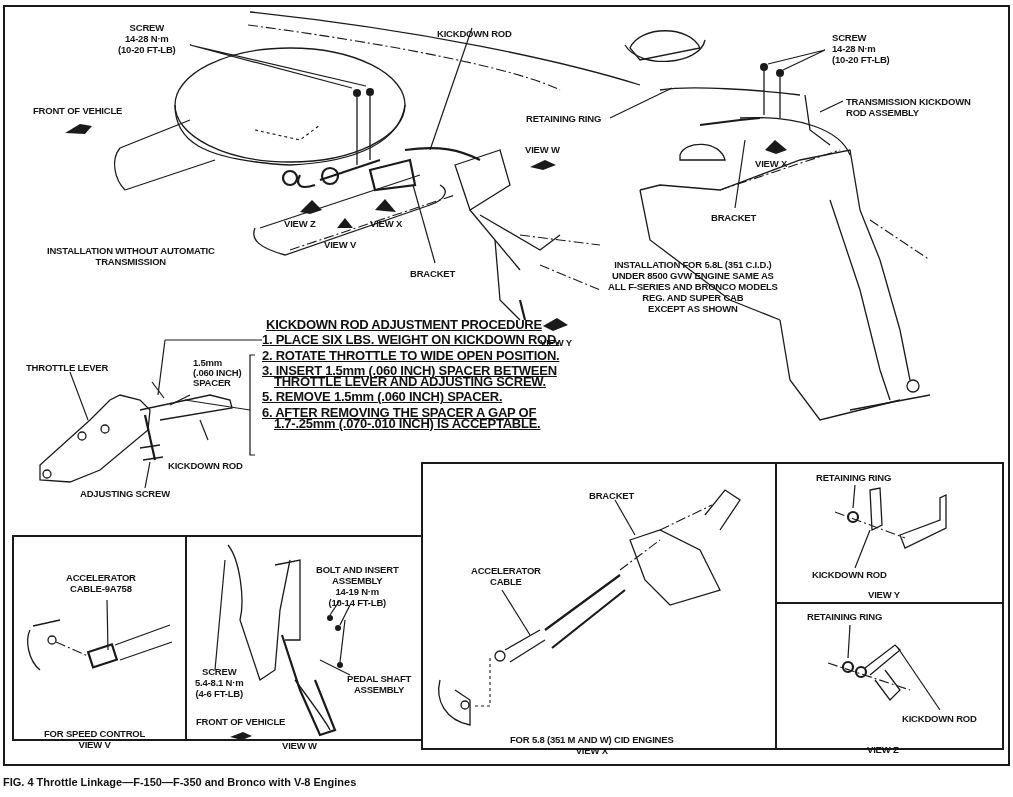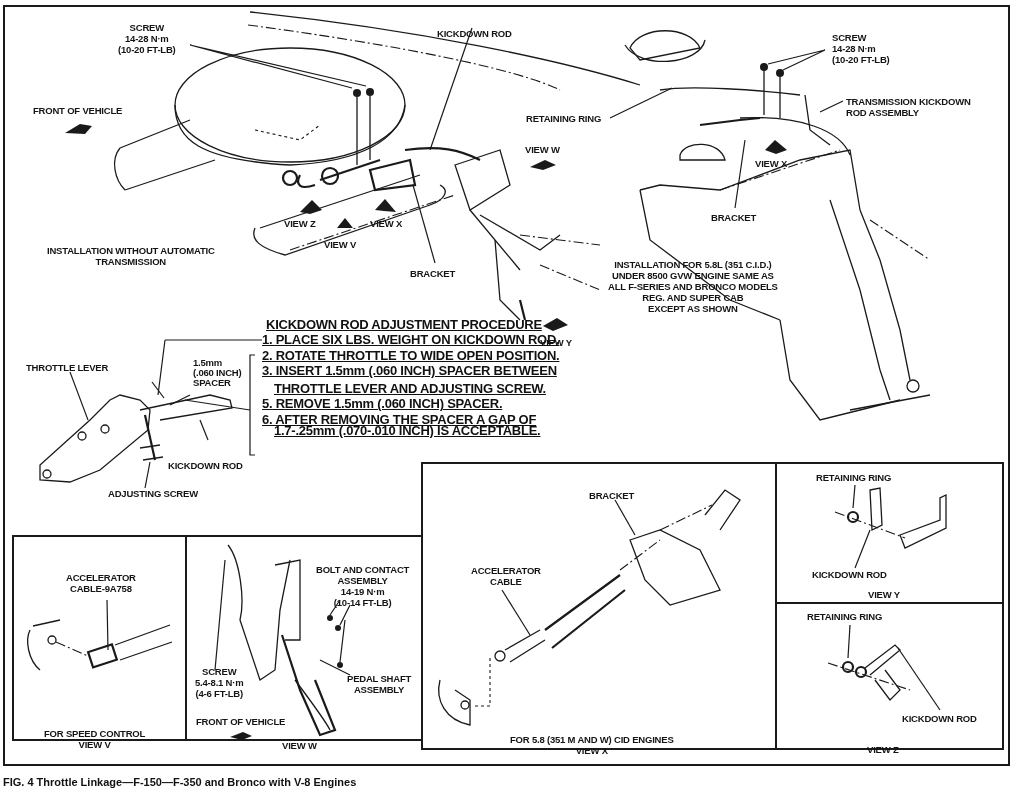--- a/index.html
+++ b/index.html
@@ -216,54 +216,54 @@
   <div>EXCEPT AS SHOWN</div>
 </div>
 
 <div class="lbl" style="left:26px; top:362px;">THROTTLE LEVER</div>
 <div class="lbl" style="left:193px; top:358px; line-height:10px;">
   <div>1.5mm</div>
   <div>(.060 INCH)</div>
   <div>SPACER</div>
 </div>
 <div class="lbl" style="left:168px; top:460px;">KICKDOWN ROD</div>
-<div class="lbl" style="left:108px; top:488px;">ADJUSTING SCREW</div>
+<div class="lbl" style="left:80px; top:488px;">ADJUSTING SCREW</div>
 
 <div class="proc" style="left:266px; top:320px;">KICKDOWN ROD ADJUSTMENT PROCEDURE</div>
 <div class="proc" style="left:262px; top:335px;">
   <div style="margin-bottom:5px;">
       <div>1. PLACE SIX LBS. WEIGHT ON KICKDOWN ROD.</div>
     </div>
   <div style="margin-bottom:5px;text-align:right;">
       <div>2. ROTATE THROTTLE TO WIDE OPEN POSITION.</div>
     </div>
   <div style="margin-bottom:5px;">
       <div>3. INSERT 1.5mm (.060 INCH) SPACER BETWEEN</div>
-      <div style="padding-left:12px;margin-top:7px;">    THROTTLE LEVER AND ADJUSTING SCREW.</div>
+      <div style="padding-left:12px;">    THROTTLE LEVER AND ADJUSTING SCREW.</div>
     </div>
   <div style="margin-bottom:5px;">
       <div>5. REMOVE 1.5mm (.060 INCH) SPACER.</div>
     </div>
   <div>
       <div>6. AFTER REMOVING THE SPACER A GAP OF</div>
       <div style="padding-left:12px;">    1.7-.25mm (.070-.010 INCH) IS ACCEPTABLE.</div>
     </div>
 </div>
 
 <div class="lbl c" style="left:66px; top:572px;">
   <div>ACCELERATOR</div>
   <div>CABLE-9A758</div>
 </div>
 <div class="lbl c" style="left:44px; top:728px;">
   <div>FOR SPEED CONTROL</div>
   <div>VIEW V</div>
 </div>
 
 <div class="lbl c" style="left:316px; top:564px;">
-  <div>BOLT AND CONTACT</div>
+  <div>BOLT AND INSERT</div>
   <div>ASSEMBLY</div>
   <div>14-19 N·m</div>
   <div>(10-14 FT-LB)</div>
 </div>
 <div class="lbl c" style="left:195px; top:666px;">
   <div>SCREW</div>
   <div>5.4-8.1 N·m</div>
   <div>(4-6 FT-LB)</div>
 </div>
 <div class="lbl c" style="left:347px; top:673px;">

